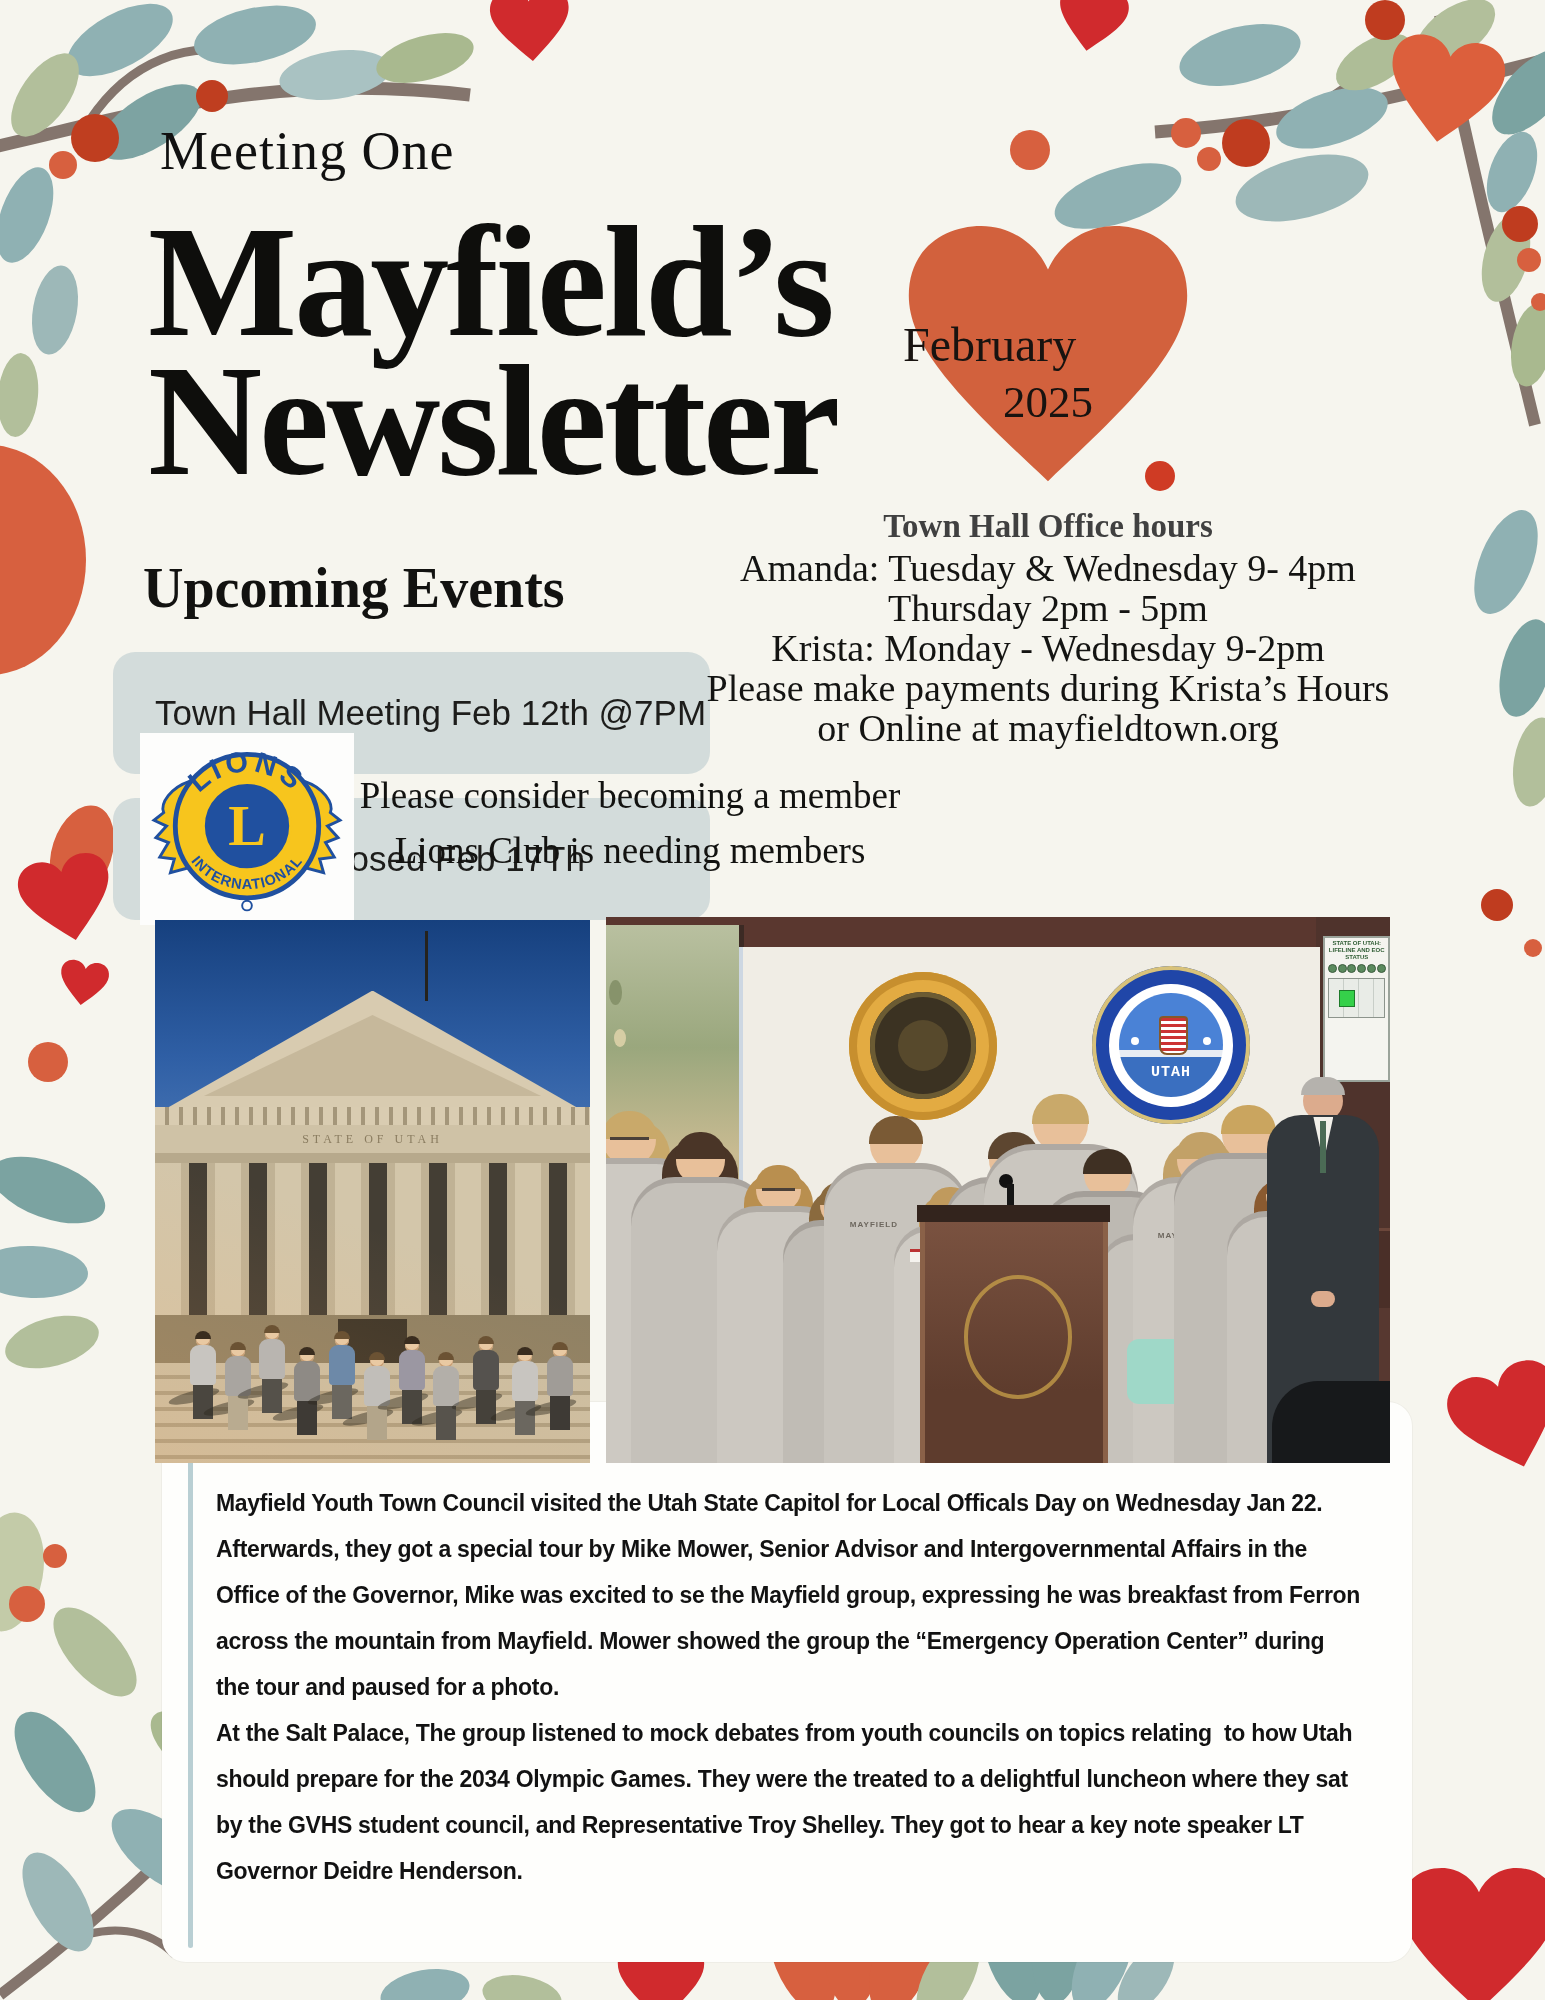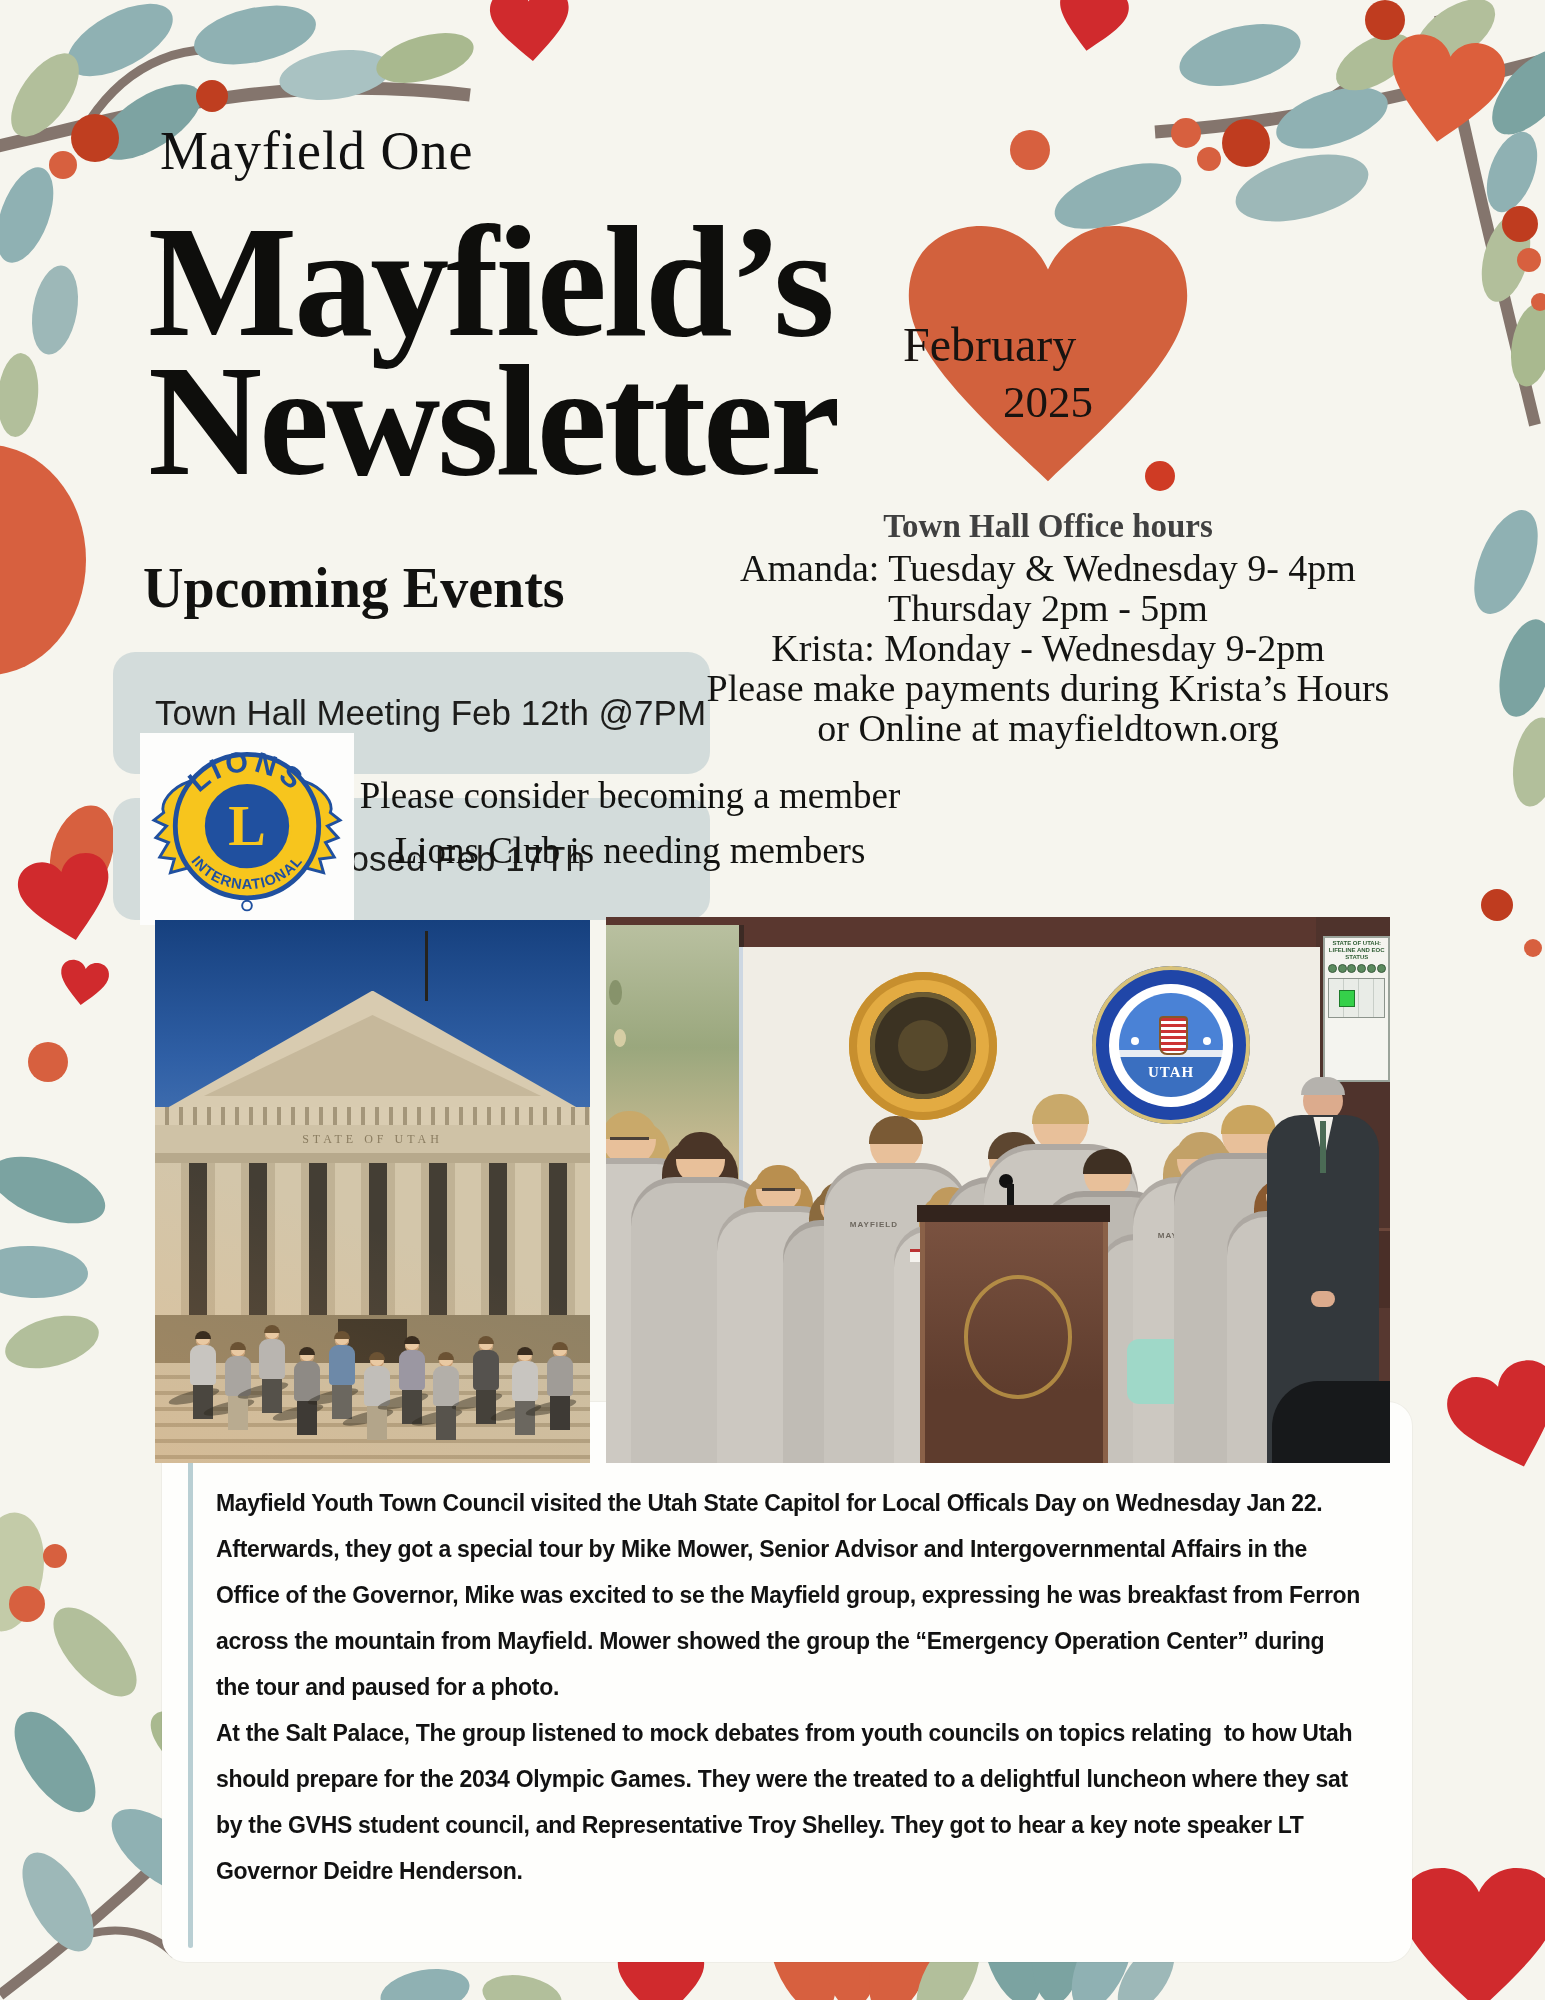--- a/index.html
+++ b/index.html
@@ -90,21 +90,21 @@
   .seal-gold{left:31%;top:10%;width:148px;height:148px;background:#e3ab42;
       box-shadow:inset 0 0 0 8px #c78f2e;}
   .seal-gold-in{position:absolute;left:14%;top:14%;width:72%;height:72%;border-radius:50%;background:#3b3222;
       box-shadow:inset 0 0 0 5px #6b5b33;}
   .seal-gold-core{position:absolute;left:33%;top:33%;width:34%;height:34%;border-radius:50%;background:#57492c;}
   .seal-blue{left:62%;top:9%;width:158px;height:158px;background:#2046a8;box-shadow:inset 0 0 0 4px #d8c27a;}
   .seal-blue-ring{position:absolute;left:11%;top:11%;width:78%;height:78%;border-radius:50%;background:#ffffff;}
   .seal-blue-core{position:absolute;left:17%;top:17%;width:66%;height:66%;border-radius:50%;
       background:linear-gradient(#4a82d6 55%,#e8ecf2 55%,#e8ecf2 62%,#3a6fc0 62%);overflow:hidden;}
   .seal-utah{position:absolute;left:0;right:0;bottom:16%;text-align:center;color:#fff;
-      font-family:Liberation Serif, serif;font-weight:bold;font-size:15px;letter-spacing:1px;}
+      font-family:Liberation Mono, monospace;font-weight:bold;font-size:15px;letter-spacing:1px;}
   .seal-shield{position:absolute;left:38%;top:22%;width:24%;height:34%;background:
       repeating-linear-gradient(#c33 0 3px,#fff 3px 6px);border-radius:4px 4px 8px 8px;border:2px solid #86592a;}
   .seal-star{position:absolute;width:8px;height:8px;background:#fff;border-radius:50%;}
 
   .poster{position:absolute;left:91.5%;top:3.5%;width:8%;height:26%;background:#f4f4ef;border:2px solid #9aa39a;}
   .poster-title{font-family:"Liberation Sans",sans-serif;font-size:6px;color:#2e5c33;font-weight:bold;
       text-align:center;line-height:7px;padding-top:2px;}
   .poster-dots{display:flex;justify-content:space-around;padding:3px 2px;}
   .poster-dots i{width:7px;height:7px;border-radius:50%;background:#5b8a5e;border:1px solid #3c5c3e;}
   .poster-table{margin:2px 3px;height:38px;border:1px solid #8c948c;
@@ -222,21 +222,21 @@
       <ellipse cx="902" cy="1960" rx="28" ry="58" fill="#d7603f" transform="rotate(20 902 1960)"></ellipse>
       <ellipse cx="948" cy="1978" rx="24" ry="50" fill="#b2bf9b" transform="rotate(28 948 1978)"></ellipse>
       <ellipse cx="1012" cy="1952" rx="26" ry="55" fill="#7ba3a1" transform="rotate(-18 1012 1952)"></ellipse>
       <ellipse cx="1058" cy="1946" rx="26" ry="58" fill="#7ba3a1" transform="rotate(5 1058 1946)"></ellipse>
       <ellipse cx="1102" cy="1964" rx="24" ry="50" fill="#8fb1b3" transform="rotate(25 1102 1964)"></ellipse>
       <ellipse cx="1146" cy="1978" rx="20" ry="40" fill="#9db8b8" transform="rotate(35 1146 1978)"></ellipse>
       <use href="#heart" transform="translate(1398,1868) scale(1.62)" fill="#d02a2d"></use>
     </g>
   </svg>
 
-  <div class="abs kicker">Mayfield One</div>
+  <div class="abs kicker">Meeting One</div>
   <h1 class="abs title"><span>Mayfield’s</span><br><span>Newsletter</span></h1>
 
   <div class="abs date-heart">
     <svg viewBox="0 0 100 92" preserveAspectRatio="none">
       <path d="M50 88 C20 60 2 42 2 24 C2 8 14 0 27 0 C37 0 46 6 50 15 C54 6 63 0 73 0 C86 0 98 8 98 24 C98 42 80 60 50 88 Z" fill="#d2613d"></path>
     </svg>
     <div class="dh-month">February</div>
     <div class="dh-year">2025</div>
   </div>
 

